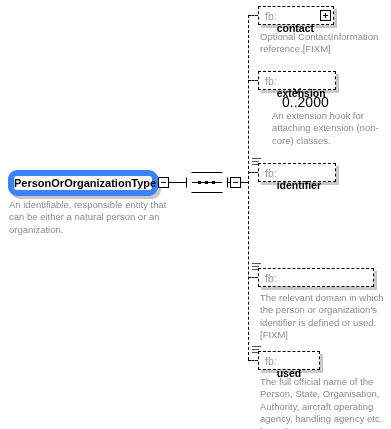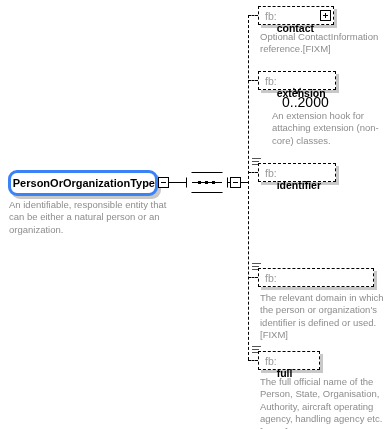--- a/index.html
+++ b/index.html
@@ -10,25 +10,25 @@
     position:relative;
     overflow:hidden;
     -webkit-font-smoothing:none;
   }
   .canvas{position:absolute;left:0;top:0;width:391px;height:429px;}
 
   
   #root-node{
     position:absolute;left:8px;top:170px;width:150px;height:26px;
     box-sizing:border-box;
-    border:3px solid #3b82f6;
+    border:6px solid #3b82f6;
     border-radius:9px;
     background:#fff;
     box-shadow:3px 3px 0 0 #c8c8c8;
-    display:flex;align-items:center;justify-content:flex-end;
+    display:flex;align-items:center;justify-content:flex-start;
   }
   #root-node .rt{
     font-size:11px;font-weight:bold;color:#000;letter-spacing:0px;
     white-space:nowrap;
   }
   #root-desc{
     position:absolute;left:9px;top:199px;width:165px;
     font-size:9.5px;line-height:12.4px;color:#8d8d8d;
   }
 
@@ -183,17 +183,17 @@
   </div>
   <div class="desc" style="left:260px;top:292px;width:126px;">The relevant domain in which the person or organization's identifier is defined or used.  [FIXM]</div>
 
   <div class="stglyph" style="left:252px;top:346px;">
       <i></i>
       <i></i>
       <i></i>
     </div>
   <div class="elem" style="left:258px;top:351px;width:62px;">
     <span class="pfx">fb:</span>
-      <span class="nm">full</span>
+      <span class="nm">used</span>
   </div>
   <div class="desc" style="left:260px;top:376px;width:130px;">The full official name of the Person, State, Organisation, Authority, aircraft operating agency, handling agency etc. [FIXM]</div>
 
 </div>
 
 </body></html>

